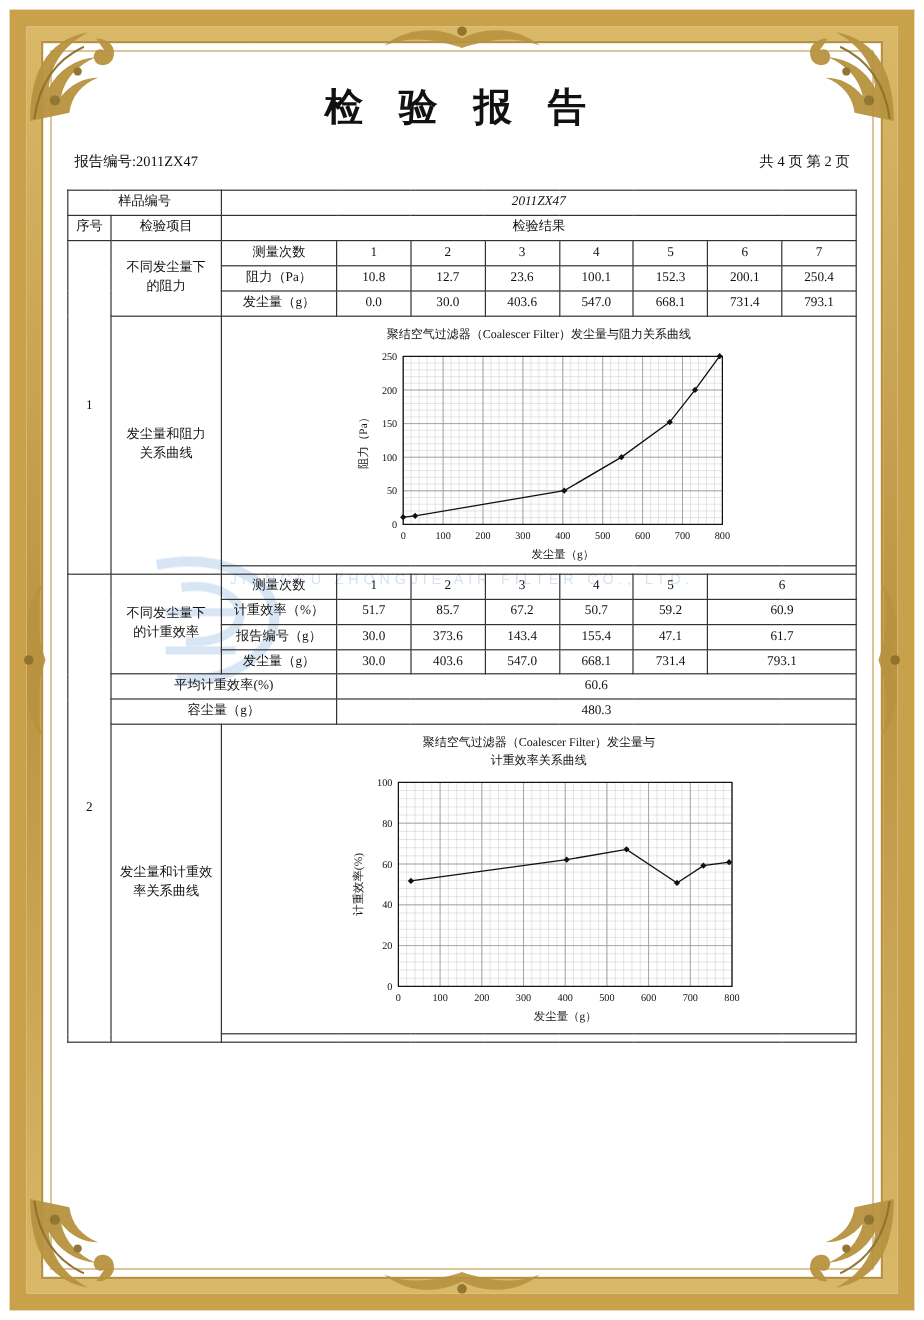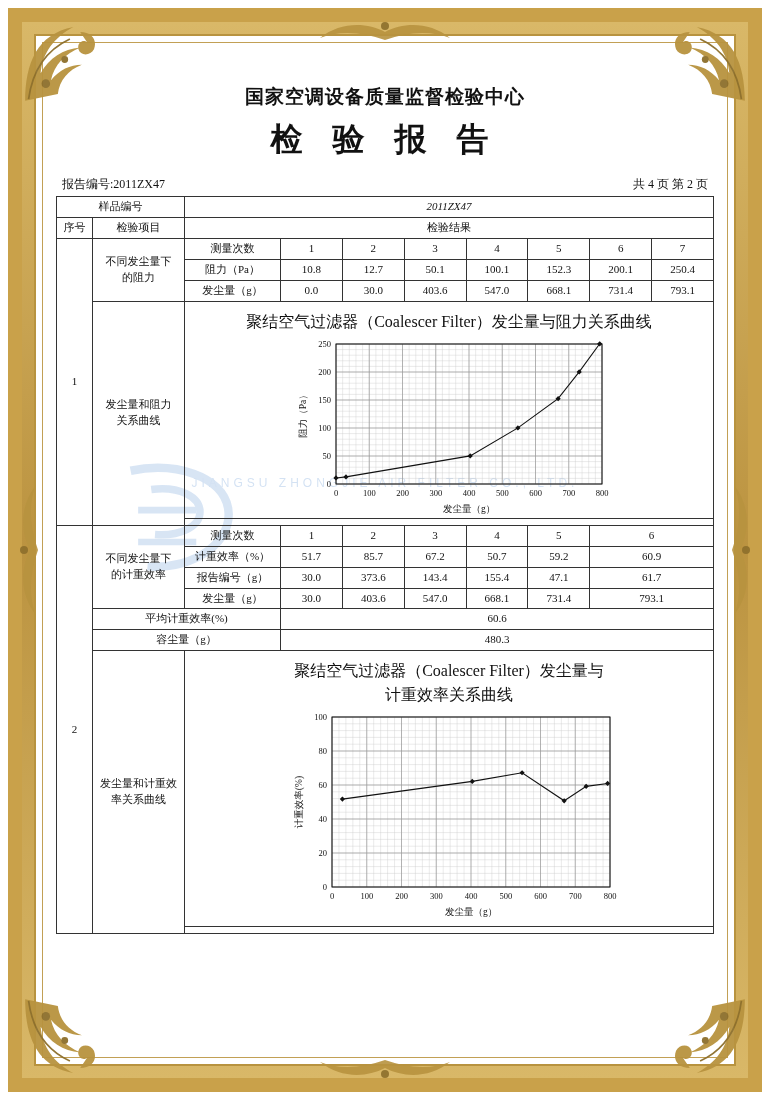--- a/index.html
+++ b/index.html
@@ -61,39 +61,40 @@
   }
   .meta-row{
     display:flex;justify-content:space-between;align-items:flex-end;
     font-size:12px;color:#111;margin-top:14px;padding:0 6px 3px 6px;
   }
   
   table.report{
     border-collapse:collapse;width:100%;
     font-size:11px;color:#111;
     table-layout:fixed;
+    margin-top:12px;
   }
   table.report td{
     border:1px solid #333;
     padding:2px 3px;
     text-align:center;
     vertical-align:middle;
     line-height:1.45;
   }
   td.left{text-align:left;padding-left:8px;font-style:italic;}
   .col-seq{width:36px;}
   .col-item{width:92px;}
   .col-label{width:96px;}
   .tall{height:190px;}
   .vtext{font-size:11px;line-height:1.5;}
 
   
   .chart-wrap{position:relative;width:100%;}
   .chart-title{
-    font-size:16px;text-align:center;color:#111;margin:6px 0 2px 0;
+    font-size:10px;text-align:center;color:#111;margin:6px 0 2px 0;
     line-height:1.5;
   }
   svg.plot{display:block;margin:0 auto;}
   .grid-minor{stroke:#c9c9c9;stroke-width:.4;}
   .grid-major{stroke:#9a9a9a;stroke-width:.7;}
   .series-line{stroke:#111;stroke-width:1.1;fill:none;}
   .tick-text{font-size:8.5px;fill:#111;font-family:"Liberation Serif",serif;}
   .ax-label{font-size:9.5px;fill:#111;font-family:"Liberation Serif",serif;}
 
   
@@ -195,21 +196,20 @@
         <path d="M30 62 L92 62" stroke="#6f9fd8" stroke-width="7"></path>
         <path d="M30 96 L92 96" stroke="#6f9fd8" stroke-width="7"></path>
       </svg>
     </div>
     <div class="wm-sub">JIANGSU ZHONGJIE AIR FILTER CO., LTD.</div>
   </div>
 
   <div class="content">
 
     <div class="head-center">
-      <div class="org-title">国家空调设备质量监督检验中心</div>
       <div class="doc-title">检 验 报 告</div>
     </div>
 
     <div class="meta-row">
       <div>报告编号:2011ZX47</div>
       <div>共 4 页 第 2 页</div>
     </div>
 
     <table class="report">
       <colgroup>
@@ -246,21 +246,21 @@
           <td>3</td>
           <td>4</td>
           <td>5</td>
           <td>6</td>
           <td>7</td>
         </tr>
         <tr>
           <td>阻力（Pa）</td>
           <td>10.8</td>
           <td>12.7</td>
-          <td>50.1</td>
+          <td>23.6</td>
           <td>100.1</td>
           <td>152.3</td>
           <td>200.1</td>
           <td>250.4</td>
         </tr>
         <tr>
           <td>发尘量（g）</td>
           <td>0.0</td>
           <td>30.0</td>
           <td>403.6</td>

